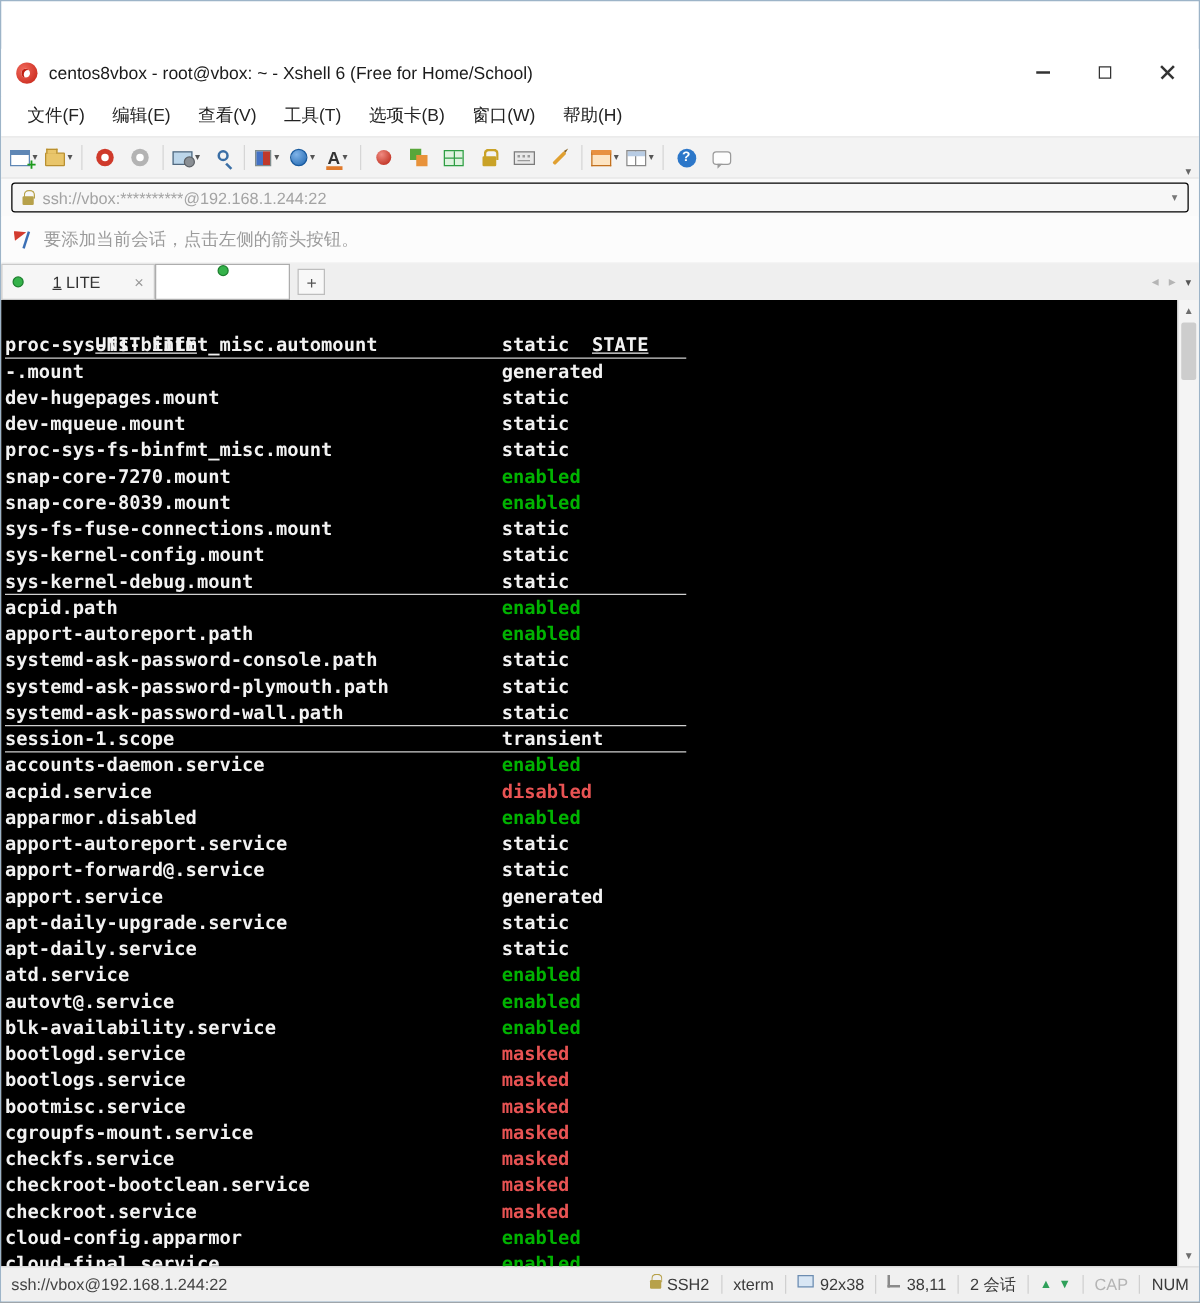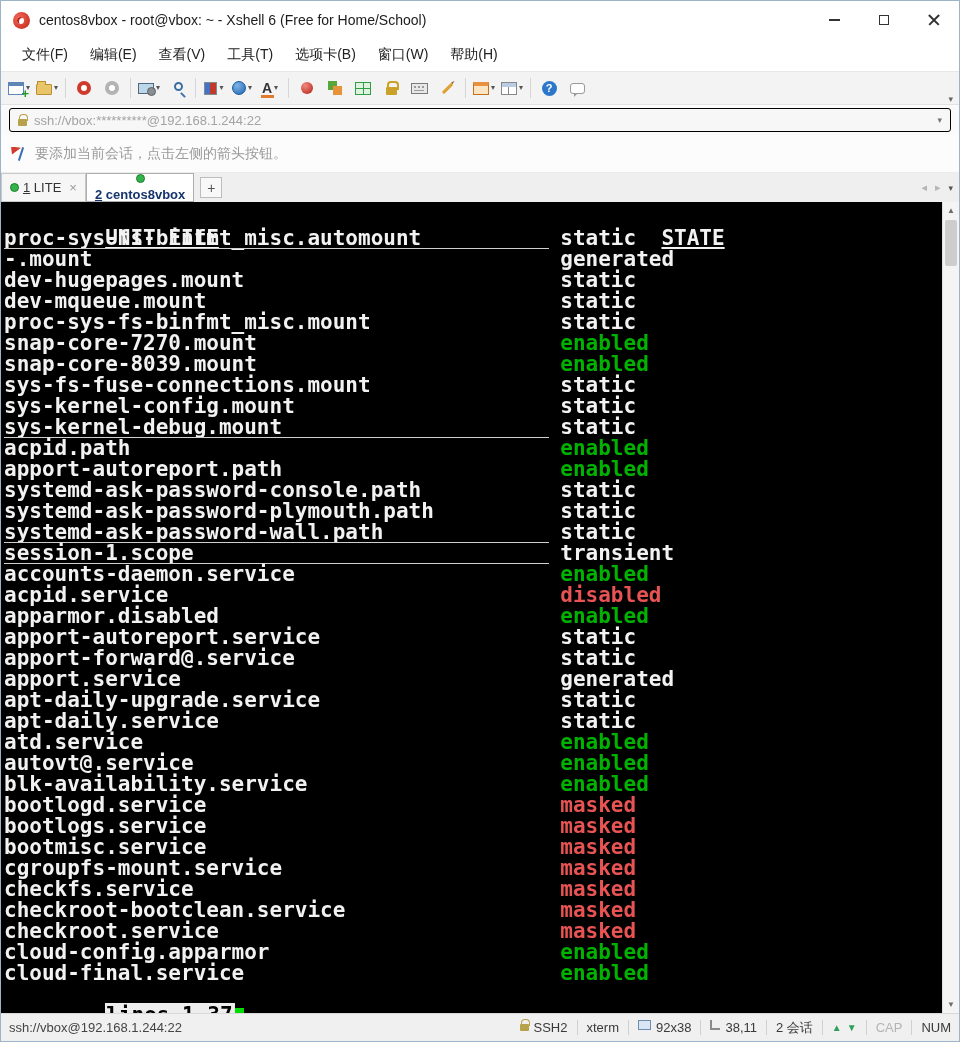--- a/index.html
+++ b/index.html
@@ -1,21 +1,21 @@
 <!DOCTYPE html>
 <html><head>
 <meta charset="utf-8">
 <style>
   * { box-sizing: border-box; margin: 0; padding: 0; }
   html,body { width:960px; height:1042px; }
   body { font-family:"Liberation Sans", sans-serif; background:#fff; overflow:hidden; }
   .window { width:960px; height:1042px; display:flex; flex-direction:column; border:1px solid #9db4c8; background:#fff; }
 
   
-  .titlebar { height:38px; display:flex; align-items:center; padding-left:12px; background:#fff; flex:0 0 auto; }
+  .titlebar { height:38px; display:flex; align-items:center; padding-left:12px; background:#fff; flex:0 0 auto;margin-top:38px; }
   .logo { width:17px; height:17px; border-radius:50%; background:radial-gradient(circle at 35% 35%, #f2695c, #c21f12); position:relative; flex:0 0 auto; }
   .logo::after { content:""; position:absolute; left:4px; top:5px; width:7px; height:7px; border-radius:50%; background:#fff; box-shadow:inset 2px 1px 0 #c21f12; }
   .title-text { margin-left:9px; font-size:14px; color:#1b1b1b; }
   .win-controls { margin-left:auto; display:flex; height:100%; }
   .win-btn { width:50px; height:100%; display:flex; align-items:center; justify-content:center; color:#333; }
   .glyph-min { width:11px; height:1.5px; background:#333; display:block; }
   .glyph-max { width:10px; height:10px; border:1.5px solid #333; display:block; }
   .glyph-close { position:relative; width:12px; height:12px; display:block; }
   .glyph-close::before,.glyph-close::after { content:""; position:absolute; left:-1px; top:5px; width:14px; height:1.5px; background:#333; }
   .glyph-close::before { transform:rotate(45deg); }
@@ -83,33 +83,33 @@
 
   
   .hintbar { height:38px; background:#fcfcfc; display:flex; align-items:center; padding:0 10px; border-bottom:1px solid #ececec; flex:0 0 auto; }
   .flag-icon { position:relative; width:16px; height:16px; flex:0 0 auto; }
   .flag-icon::before { content:""; position:absolute; left:9px; top:1px; width:2px; height:14px; background:#3b6fb5; transform:rotate(18deg); }
   .flag-icon::after { content:""; position:absolute; left:0; top:1px; width:10px; height:8px; background:#d23b2f; clip-path:polygon(0 0,100% 15%,10% 100%); }
   .hint-text { margin-left:8px; font-size:14px; color:#9b9b9b; }
 
   
   .tabbar { height:29px; background:#efefef; display:flex; align-items:stretch; flex:0 0 auto; }
-  .tab { display:flex; align-items:center; padding:0 8px; border:1px solid #c9c9c9; background:#f6f6f6; font-size:13px; color:#333; gap:4px; }
+  .tab { display:flex; align-items:center; padding:0 8px; border:1px solid #c9c9c9; background:#f6f6f6; font-size:13px; color:#333; gap:23px; }
   .tab.active { background:#ffffff; border-color:#adadad; color:#16346d; font-weight:bold;flex-direction:column; }
   .tab-dot { width:9px; height:9px; border-radius:50%; background:#35b24a; border:1px solid #1d7f2f; flex:0 0 auto; }
   .tnum { text-decoration:underline; }
   .tab-close { font-size:13px; color:#9a9a9a; margin-left:4px; font-weight:normal; }
   .tab.active .tab-close { color:#cf3a2b; font-weight:bold; }
   .tab-add { width:22px; height:21px; margin:4px 0 0 6px; border:1px solid #bdbdbd; background:#f8f8f8; color:#555; display:flex; align-items:center; justify-content:center; font-size:14px; line-height:1; }
   .tab-nav { margin-left:auto; display:flex; align-items:center; gap:8px; padding-right:6px; color:#b5b5b5; font-size:11px; }
   .tab-nav .nav-caret { color:#555; font-size:9px; }
 
   
   .term-wrap { flex:1 1 auto; min-height:0; display:flex; }
-  .screen { flex:1; background:#000; padding:5px 0 0 3px; font-family:"DejaVu Sans Mono", monospace; font-size:21px; font-weight:bold; line-height:21px; overflow:hidden; }
+  .screen { flex:1; background:#000; padding:5px 0 0 3px; font-family:"DejaVu Sans Mono", monospace; font-size:15px; font-weight:bold; line-height:21px; overflow:hidden; }
   .trow { height:21px; white-space:pre; position:relative; }
   .unit { display:inline-block; width:44ch; color:#f2f2f2; }
   .state { color:#f2f2f2; }
   .state.white { color:#f2f2f2; }
   .state.green { color:#00b300; }
   .state.red   { color:#e85353; }
   .trow.u::after { content:""; position:absolute; left:0; bottom:0; width:545px; height:1px; background:#cfcfcf; }
   .hul { text-decoration:underline; }
   .pager { background:#ededed; color:#000; padding:0 2px 0 1px; }
   .cursor-block { display:inline-block; width:9px; height:18px; background:#00dd00; vertical-align:-4px; }

